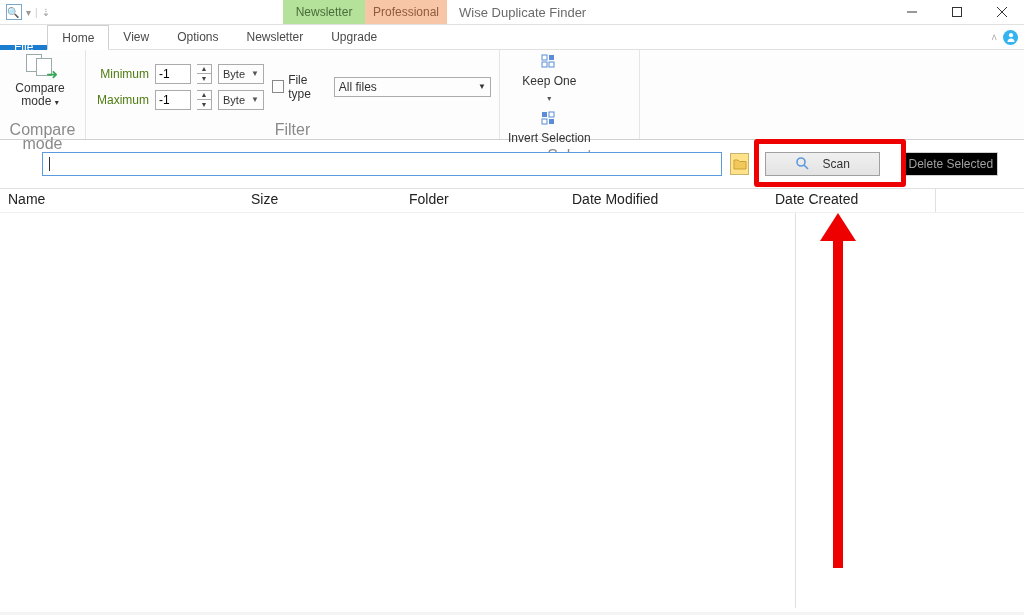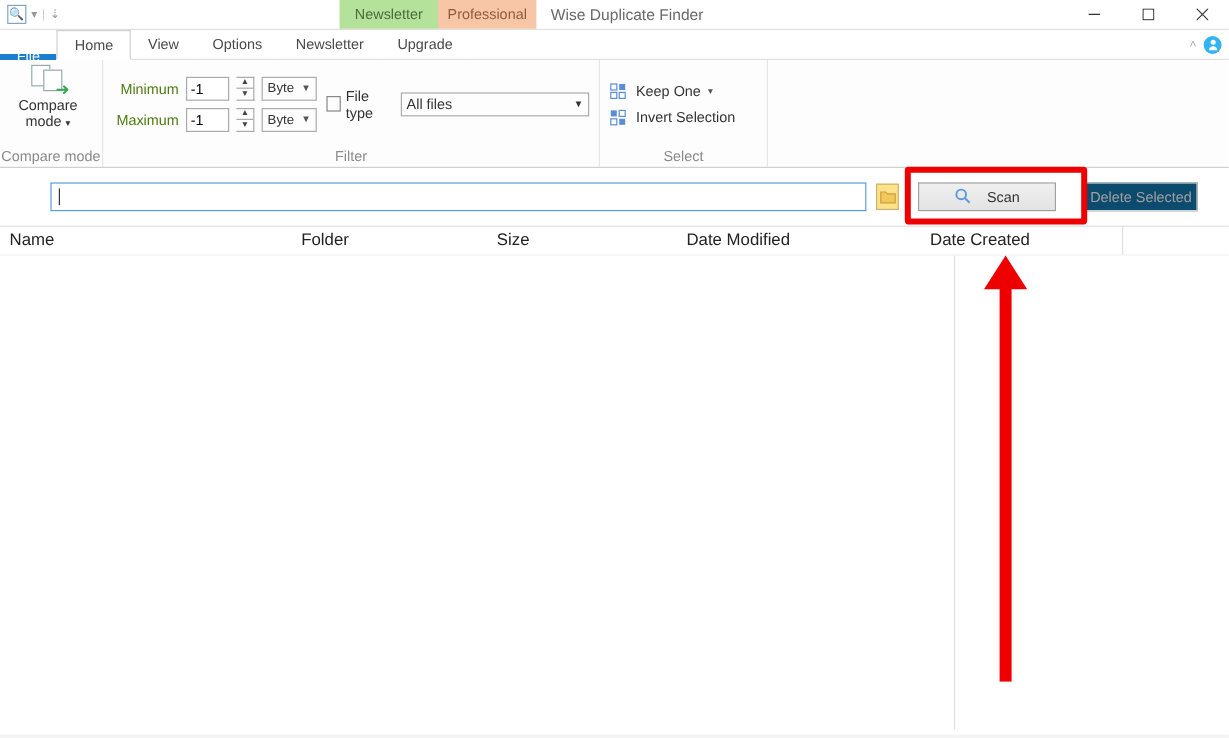--- a/index.html
+++ b/index.html
@@ -23,21 +23,21 @@
   .tab { padding: 0 14px; display: flex; align-items: center; font-size: 12px; color: #4a4a4a; border-bottom: 1px solid #e0e0e0; }
   .tab-file { background: #1a7dd0; color: #fff; border-bottom: 1px solid #1a7dd0; margin-top: 20px; }
   .tab-active { background: #fff; border: 1px solid #d0d0d0; border-bottom: 1px solid #fff; }
   .tabs-spacer { flex: 1; border-bottom: 1px solid #e0e0e0; display: flex; align-items: center; justify-content: flex-end; padding-right: 6px; gap: 6px; }
   .chev { color: #aaa; font-size: 10px; }
   .avatar-circle { width: 15px; height: 15px; border-radius: 50%; background: #34b3f1; display: inline-flex; align-items: center; justify-content: center; color: #fff; font-size: 10px; }
 
   
   .ribbon { display: flex; height: 90px; border-bottom: 1px solid #d0d0d0; background: #fdfdfd; }
   .rib-group { border-right: 1px solid #e5e5e5; display: flex; flex-direction: column; justify-content: space-between; }
-  .rib-label { font-size: 12px; color: #8a8a8a; text-align: center; height: 16px; line-height: 14px; }
+  .rib-label { font-size: 16px; color: #8a8a8a; text-align: center; height: 16px; line-height: 14px; }
   .rib-content { display: flex; align-items: center; padding: 4px 8px; gap: 8px; flex: 1; }
 
   .compare-mode { width: 80px; flex-direction: column; align-items: center; justify-content: center; display: flex; gap: 2px; padding-top: 4px; }
   .compare-icon { width: 32px; height: 26px; position: relative; }
   .compare-icon .p1, .compare-icon .p2 { width: 16px; height: 18px; border: 1px solid #9aa; background: #fff; position: absolute; }
   .compare-icon .p1 { left: 2px; top: 0; }
   .compare-icon .p2 { left: 12px; top: 4px; }
   .compare-icon .arrow { position: absolute; right: -2px; bottom: -2px; color: #34a853; font-size: 14px; }
   .compare-txt { font-size: 12px; color: #333; text-align: center; line-height: 13px; }
 
@@ -49,36 +49,36 @@
   .spin span { flex: 1; font-size: 7px; display: flex; align-items: center; justify-content: center; color: #444; border-bottom: 1px solid #ababab; }
   .spin span:last-child { border-bottom: none; }
   .unit-sel { width: 46px; height: 20px; border: 1px solid #ababab; font-size: 11px; display: flex; align-items: center; justify-content: space-between; padding: 0 4px; color: #333; }
   .unit-sel .dd { font-size: 8px; color: #555; }
 
   .filetype-col { display: flex; align-items: center; gap: 4px; }
   .chk { width: 13px; height: 13px; border: 1px solid #888; }
   .filetype-dd { width: 170px; height: 20px; border: 1px solid #ababab; display: flex; align-items: center; justify-content: space-between; padding: 0 4px; font-size: 12px; }
 
   .select-group .sel-col { display: flex; flex-direction: column; gap: 8px; }
-  .sel-item { display: flex; align-items: center; gap: 6px; font-size: 12px; color: #333; }
+  .sel-item { display: flex; align-items: center; gap: 6px; font-size: 12px; color: #333; flex-direction: column; }
   .sel-ic { width: 16px; height: 14px; display: inline-flex; align-items: center; justify-content: center; }
 
   .ribbon-fill { flex: 1; }
 
   
   .path-row { display: flex; align-items: center; height: 48px; padding: 0 10px; gap: 8px; }
   .path-input { flex: 0 0 680px; height: 24px; border: 1px solid #5a9adf; background: #fff; padding: 0 5px; font-size: 12px; color: #333; display: flex; align-items: center; }
   .path-input .cursor { display: inline-block; width: 1px; height: 14px; background: #333; margin-left: 1px; }
   .browse-btn { width: 22px; height: 22px; border: 1px solid #c9b36b; background: #ffe28a; display: flex; align-items: center; justify-content: center; }
   .spacer-path { flex: 1; }
   .scan-wrap { position: relative; }
   .scan-highlight { position: absolute; left: -11px; top: -13px; width: 152px; height: 48px; border: 5px solid #ef0000; border-radius: 3px; }
   .scan-btn { width: 115px; height: 24px; border: 1px solid #a0a0a0; background: linear-gradient(#f0f0f0, #e3e3e3); display: flex; align-items: center; justify-content: center; gap: 14px; font-size: 12px; color: #333; }
   .scan-btn .mag { color: #5a9adf; }
-  .delete-btn { width: 115px; height: 24px; border: 1px solid #d0d0d0; background: #0c4a6e; display: flex; align-items: center; justify-content: center; font-size: 12px; color: #a0a0a0; }
+  .delete-btn { width: 115px; height: 24px; border: 1px solid #d0d0d0; background: #000000; display: flex; align-items: center; justify-content: center; font-size: 12px; color: #a0a0a0; }
 
   
   .cols-row { display: flex; height: 25px; border-top: 1px solid #e0e0e0; border-bottom: 1px solid #f0f0f0; gap: 28px; }
   .col-h { font-size: 14px; color: #222; padding: 2px 8px; }
   .c-name   { width: 215px; }
   .c-folder { width: 135px; }
   .c-size   { width: 130px; }
   .c-dm     { width: 175px; }
   .c-dc     { width: 140px; }
   .c-side   { flex: 1; border-left: 1px solid #e0e0e0; }
@@ -259,22 +259,22 @@
       <span>Scan</span>
     </div>
   </div>
   <div style="width:10px;"></div>
   <div class="delete-btn">Delete Selected</div>
   <div style="width:10px;"></div>
 </div>
 
 <div class="cols-row">
   <div class="col-h c-name">Name</div>
+  <div class="col-h c-size">Size</div>
   <div class="col-h c-folder">Folder</div>
-  <div class="col-h c-size">Size</div>
   <div class="col-h c-dm">Date Modified</div>
   <div class="col-h c-dc">Date Created</div>
   <div class="col-h c-side"></div>
 </div>
 
 <div class="results-area">
   <div class="results-left"></div>
   <div class="results-side"></div>
   <div class="annot-arrow">
     <div class="head"></div>

